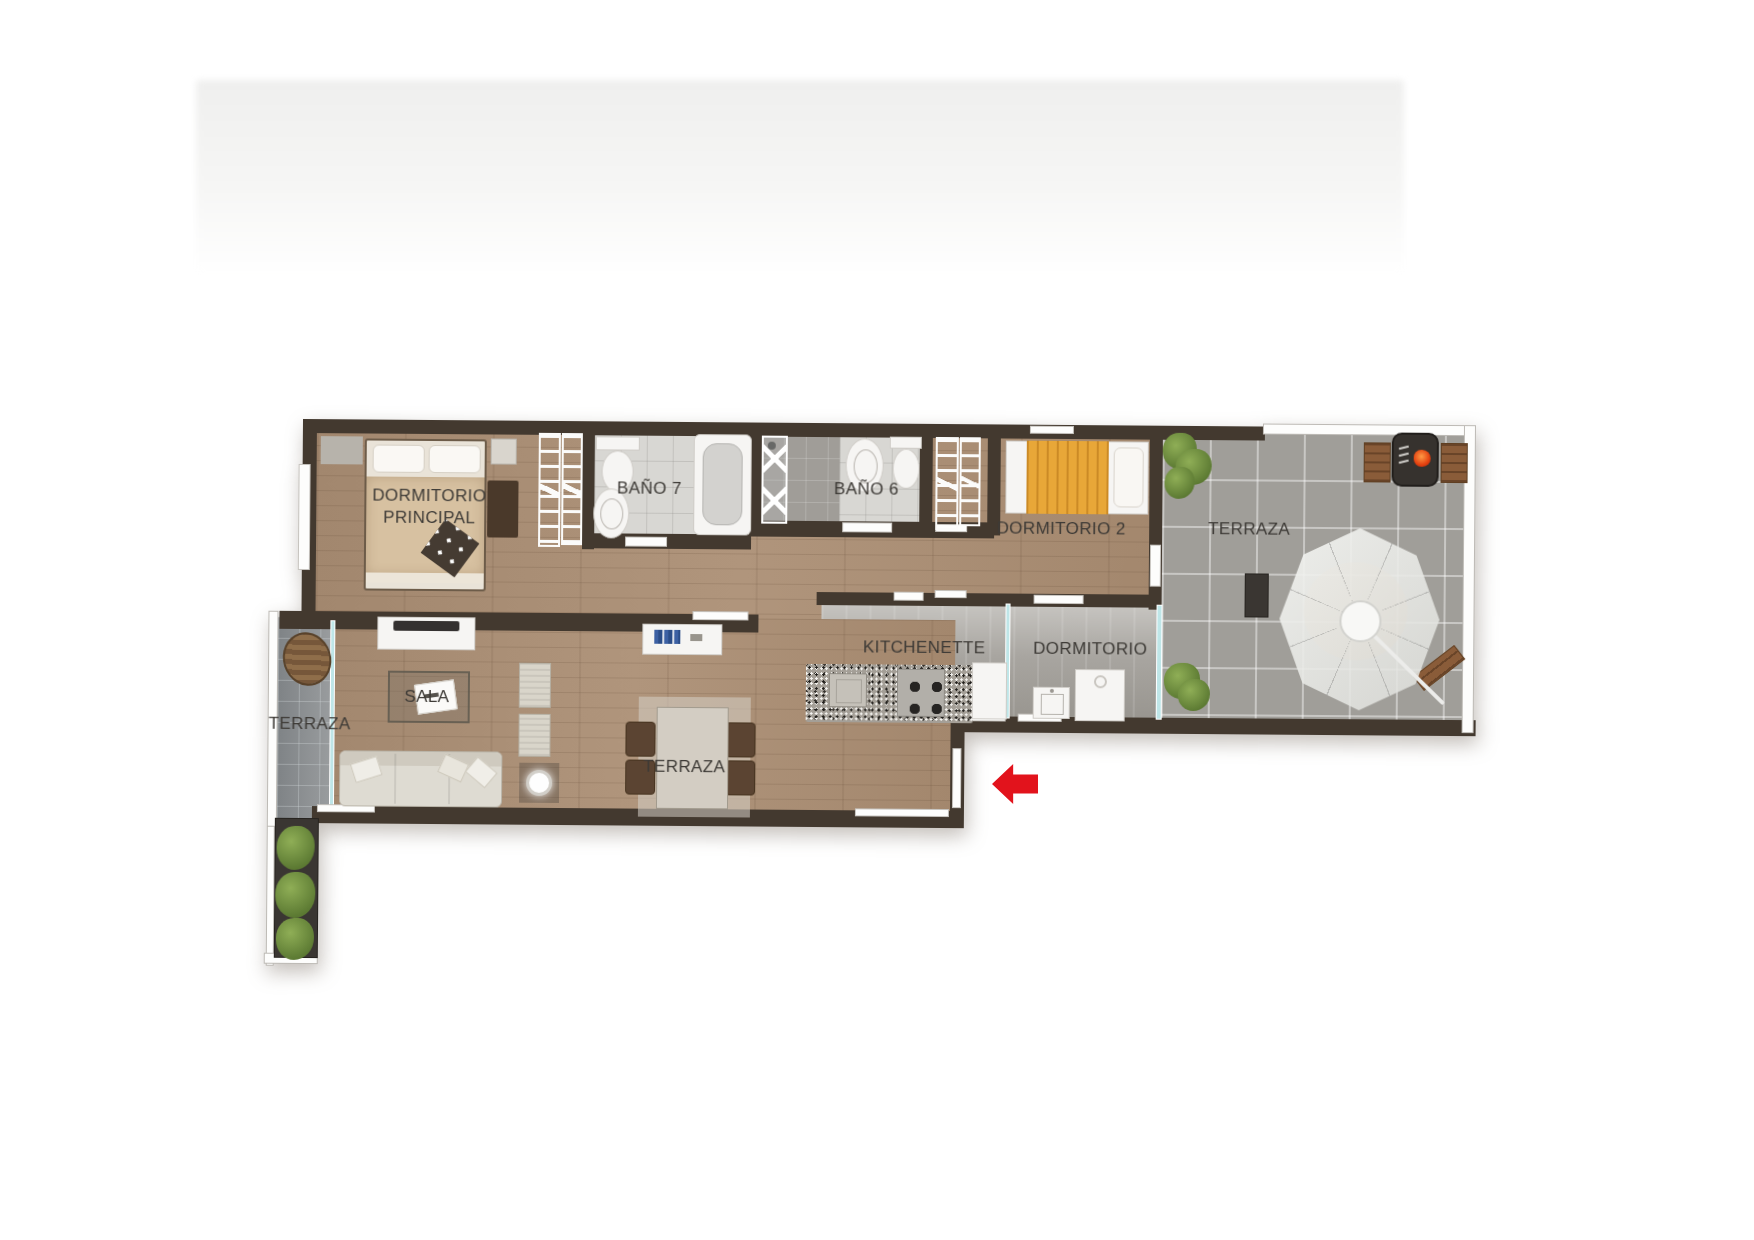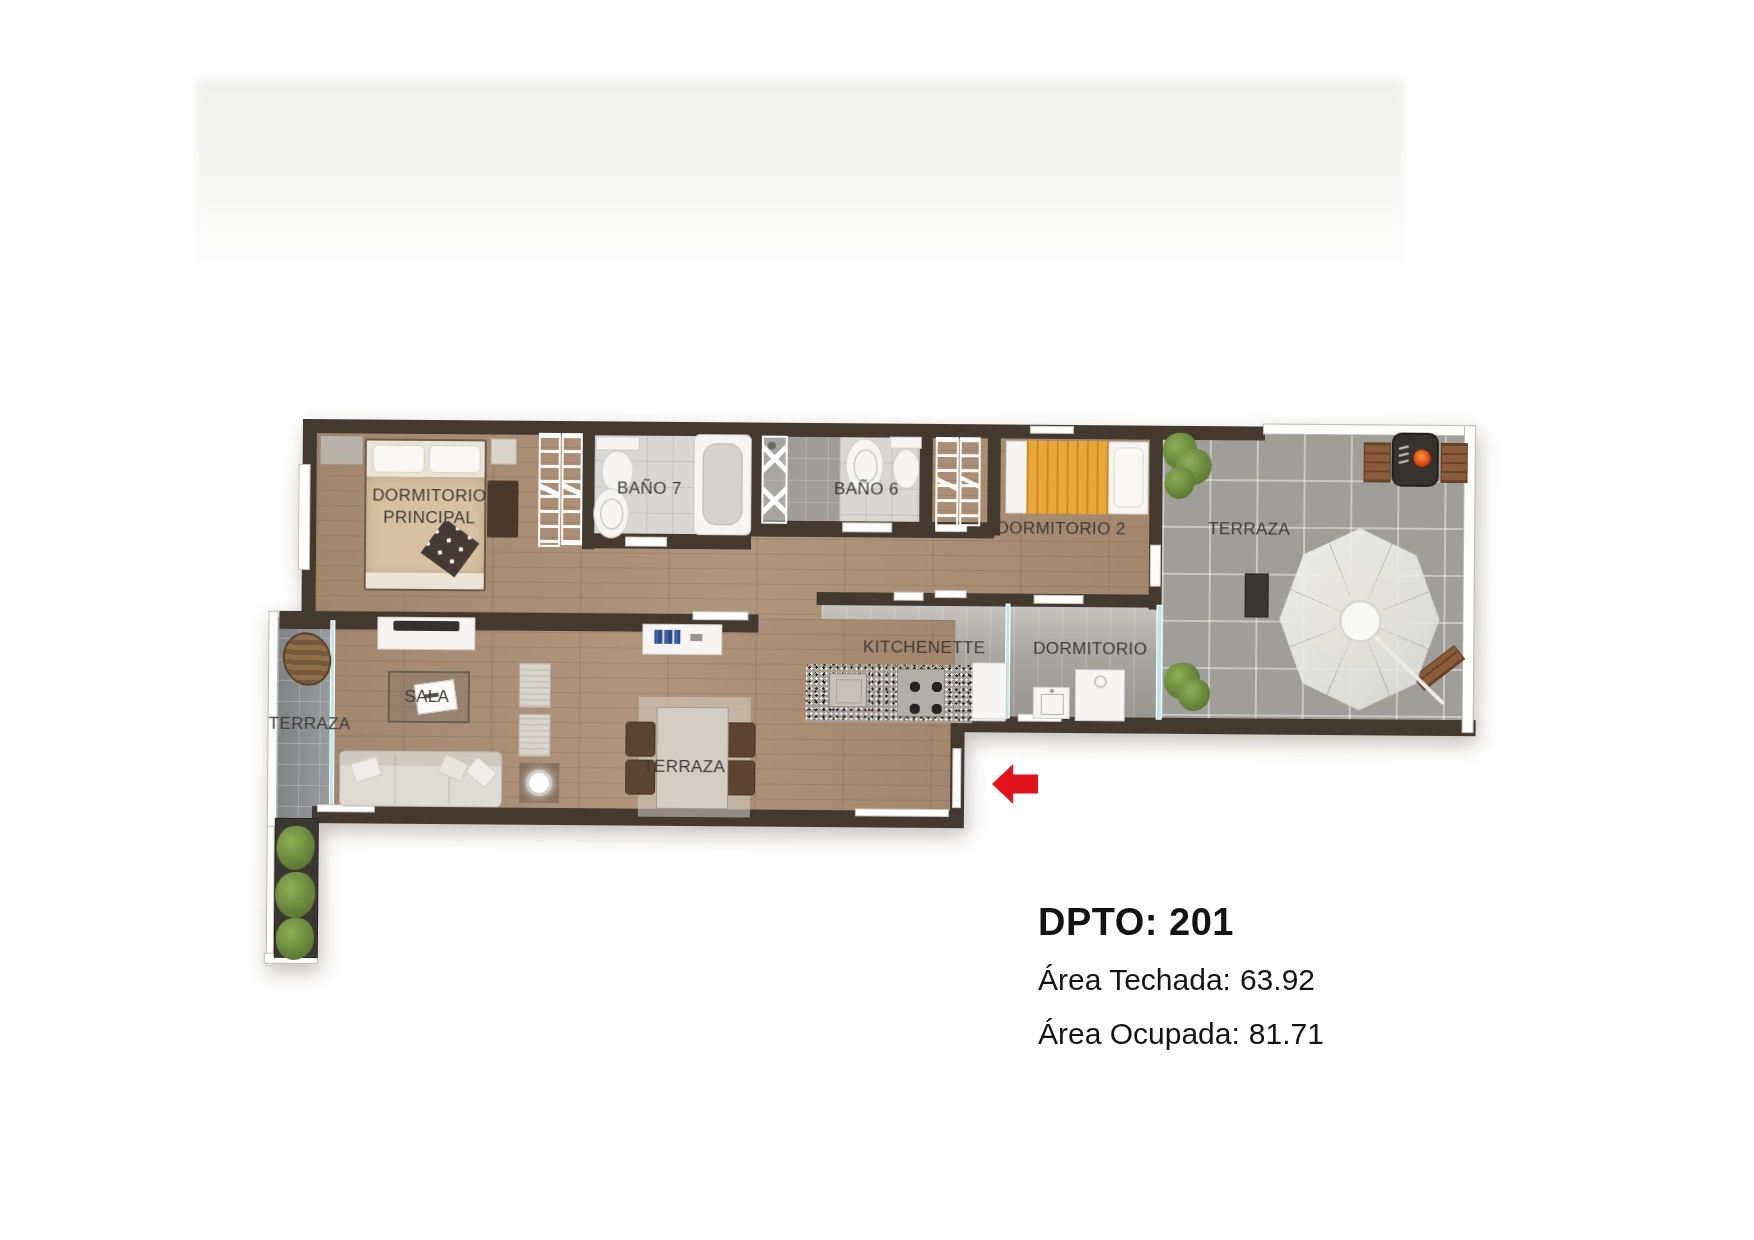--- a/index.html
+++ b/index.html
@@ -251,23 +251,14 @@
     <div class="label" style="left:926px;top:643px">KITCHENETTE</div>
     <div class="label" style="left:1092px;top:643px">DORMITORIO</div>
     <div class="label" style="left:429px;top:696px">SALA</div>
     <div class="label" style="left:312px;top:724px">TERRAZA</div>
     <div class="label" style="left:687px;top:764px">TERRAZA</div>
 
   </div>
 
   <div class="a arrow"></div>
 
-  <div class="a info">
-    <div class="info-title">DPTO: 201</div>
-    <div class="info-line">
-      <span>Área Techada:</span><span class="val">63.92</span>
-    </div>
-    <div class="info-line">
-      <span>Área Ocupada:</span><span class="val">81.71</span>
-    </div>
-  </div>
 
 </div>
 
 </body></html>

